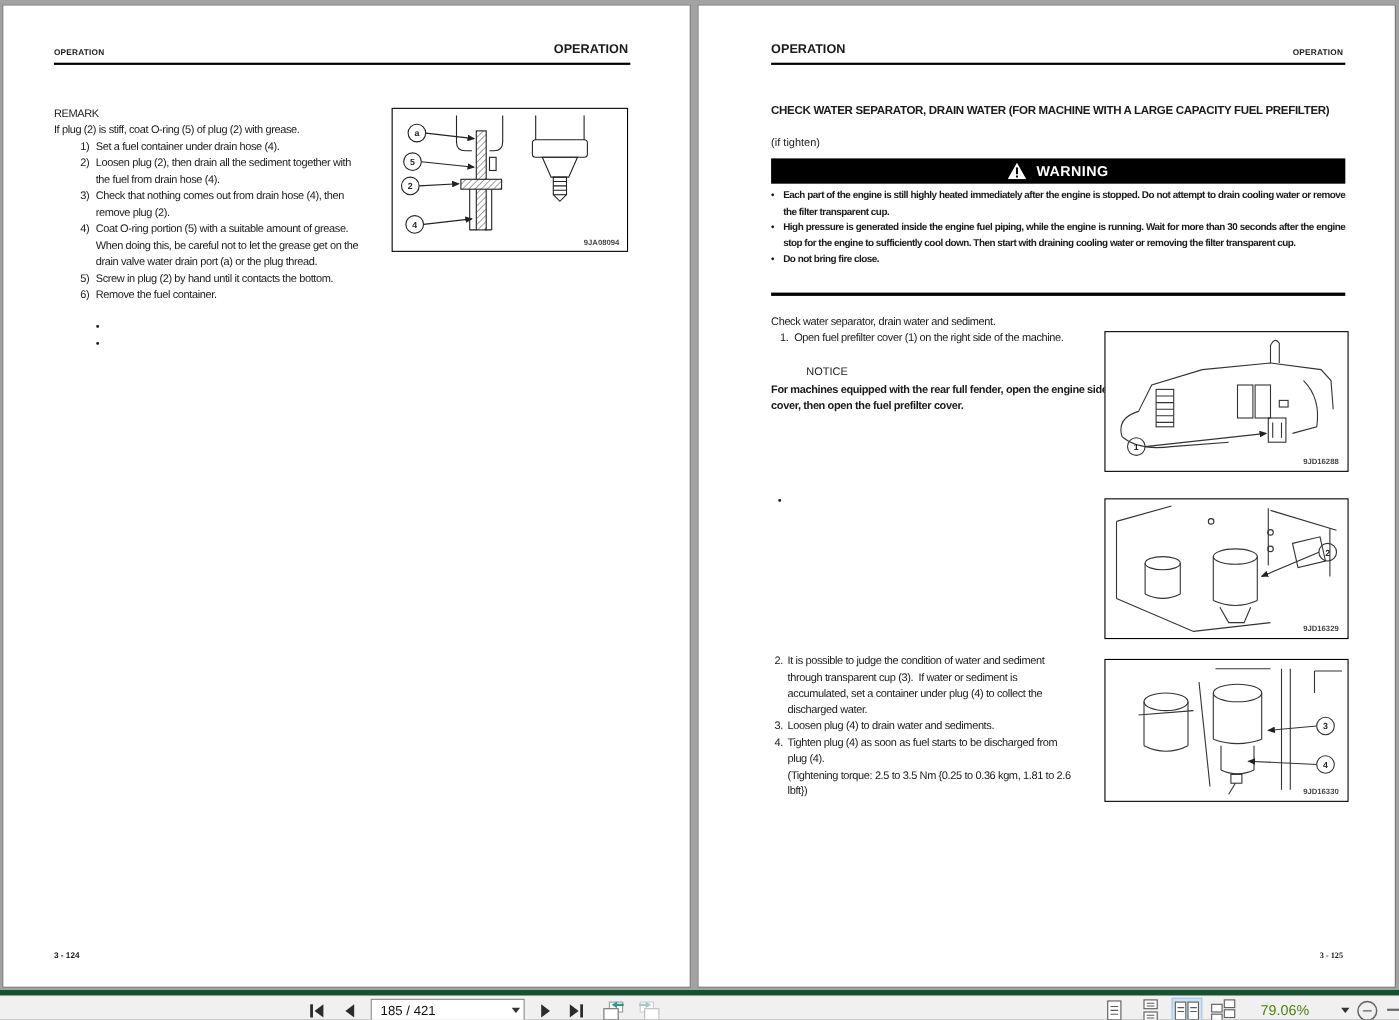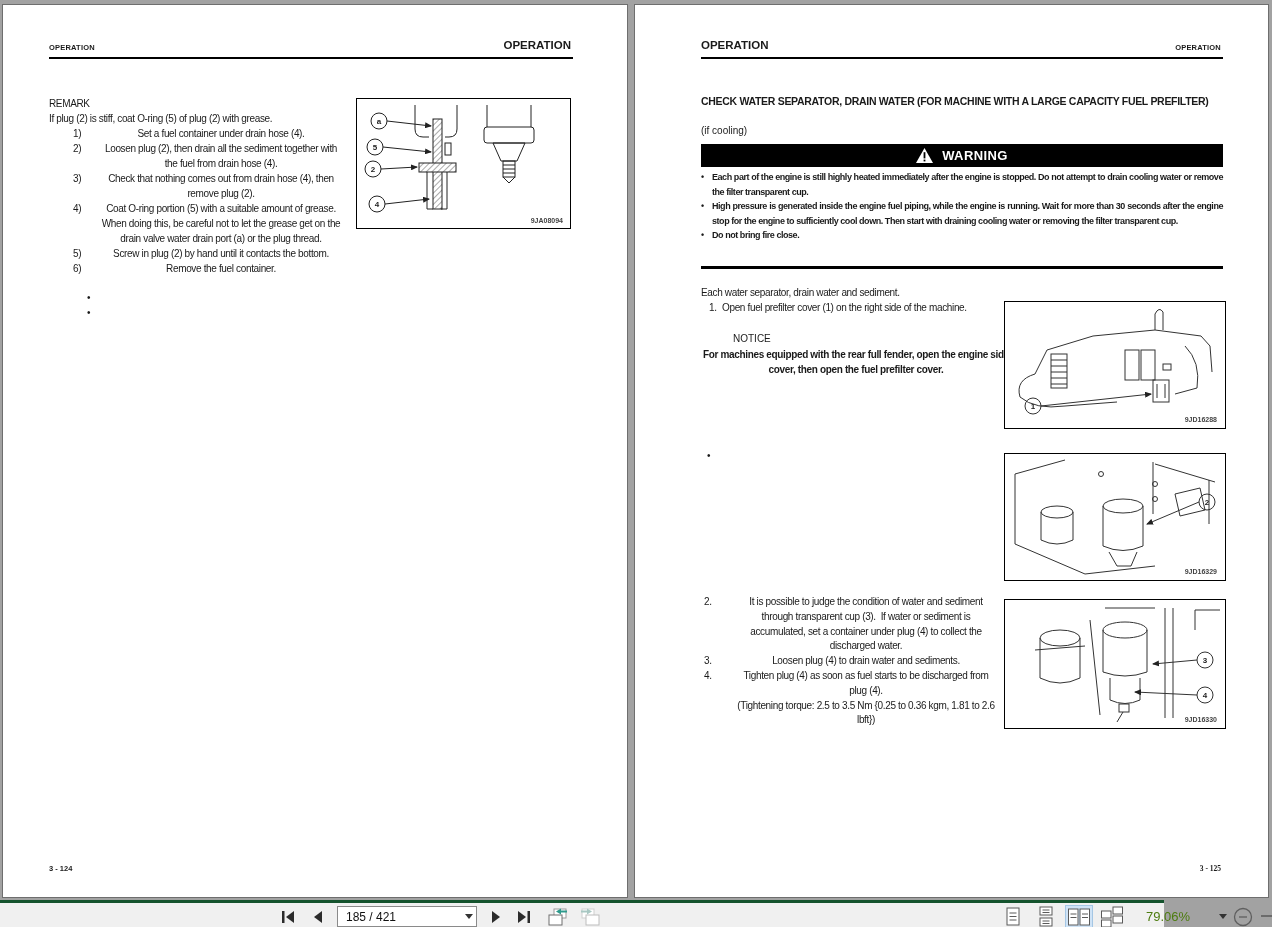--- a/index.html
+++ b/index.html
@@ -14,21 +14,21 @@
     position:absolute; top:4px; height:894px;
     background:#ffffff; border:1px solid #6e6e6e;
   }
   #left-page  { left:2px;   width:626px; }
   #right-page { left:634px; width:635px; }
 
   .hdr-small { position:absolute; top:38px; font-size:7.5px; font-weight:bold; letter-spacing:.2px; }
   .hdr-big   { position:absolute; top:34px; font-size:11.5px; font-weight:bold; }
   .hdr-rule  { position:absolute; top:52px; height:2px; background:#000; }
 
-  .pre { white-space:pre;text-align:center; }
+  .pre { white-space:pre; }
 
   
   .lp-body {
     position:absolute; left:46px; top:91px; width:310px;
     font-size:10px; line-height:15px; letter-spacing:-0.35px;
   }
   .bold { font-weight:normal; }
   .step { display:flex; }
   .step .mk { width:14px; margin-left:24px; flex:none; }
   .step .tx { width:268px; }
@@ -71,22 +71,22 @@
   .rp-steps .step2 { display:flex; }
   .rp-steps .mk { width:12px; margin-left:3px; flex:none; }
   .rp-steps .tx { width:300px; }
 
   #figB { left:369px; top:296px; width:222px; height:128px; }
   #figC { left:369px; top:448px; width:222px; height:128px; }
   #figD { left:369px; top:594px; width:222px; height:130px; }
   .callout-num { font-size:8px; fill:#222; font-weight:bold; }
 
   
-  .toolbar { position:absolute; left:0; top:900px; width:1164px; height:27px;
-    background:#f0f0f0; border-top:3px solid #14532d;padding-left:14px; }
+  .toolbar { position:absolute; left:0; top:900px; width:1272px; height:27px;
+    background:#f0f0f0; border-top:5px solid #14532d;padding-left:14px; }
   .tbtn { position:absolute; top:4px; width:20px; height:19px; display:flex;
     align-items:center; justify-content:center; cursor:default; }
   .page-box { position:absolute; left:337px; top:3px; width:140px; height:21px;
     background:#fff; border:1px solid #8a8a8a; display:flex; align-items:center; }
   .page-box .val { font-size:12px; color:#111; padding-left:8px; flex:1; }
   .page-box .caret { width:14px; display:flex; justify-content:center; }
   .layout-btn { position:absolute; top:2px; width:28px; height:24px; display:flex;
     align-items:center; justify-content:center; border:1px solid transparent; }
   .layout-btn.sel { background:#cfe3f6; border:1px solid #a4c6e4; }
   .zoom-label { position:absolute; left:1146px; top:6px; font-size:13px; color:#4d7c0f; }
@@ -184,21 +184,21 @@
 
   <div class="pgnum" id="lp-num">3 - 124</div>
 </div>
 
 <div class="page" id="right-page">
   <div class="hdr-big" style="left:66px;">OPERATION</div>
   <div class="hdr-small" style="right:47px;">OPERATION</div>
   <div class="hdr-rule" style="left:66px; width:522px;"></div>
 
   <div class="rp-title">CHECK WATER SEPARATOR, DRAIN WATER (FOR MACHINE WITH A LARGE CAPACITY FUEL PREFILTER)</div>
-  <div class="rp-ifeq">(if cooling)</div>
+  <div class="rp-ifeq">(if tighten)</div>
 
   <div class="warn-bar">
     <svg width="17" height="15" viewBox="0 0 17 15">
       <polygon points="8.5,0 17,15 0,15" fill="#fff"></polygon>
       <rect x="7.6" y="4.2" width="1.8" height="6.2" fill="#000"></rect>
       <rect x="7.6" y="11.6" width="1.8" height="1.8" fill="#000"></rect>
     </svg>
     <span class="warn-label">WARNING</span>
   </div>
 
@@ -211,21 +211,21 @@
       <span class="dot">•</span>
       <span class="tx">High pressure is generated inside the engine fuel piping, while the engine is running. Wait for more than 30 seconds after the engine stop for the engine to sufficiently cool down.  Then start with draining cooling water or removing the filter transparent cup.</span>
     </div>
     <div class="wbul">
       <span class="dot">•</span>
       <span class="tx">Do not bring fire close.</span>
     </div>
   </div>
   <div class="warn-rule"></div>
 
-  <div class="rp-col rp-check">Each water separator, drain water and sediment.</div>
+  <div class="rp-col rp-check">Check water separator, drain water and sediment.</div>
   <div class="rp-col rp-step1">
     <span class="mk">1.</span>
     <span class="tx pre">Open fuel prefilter cover (1) on the right side of the machine.</span>
   </div>
   <div class="rp-notice-lb">NOTICE</div>
   <div class="rp-col rp-notice pre">For machines equipped with the rear full fender, open the engine side
 cover, then open the fuel prefilter cover.</div>
 
   <div class="rp-col rp-sepbul">
     <span class="dot">•</span>

